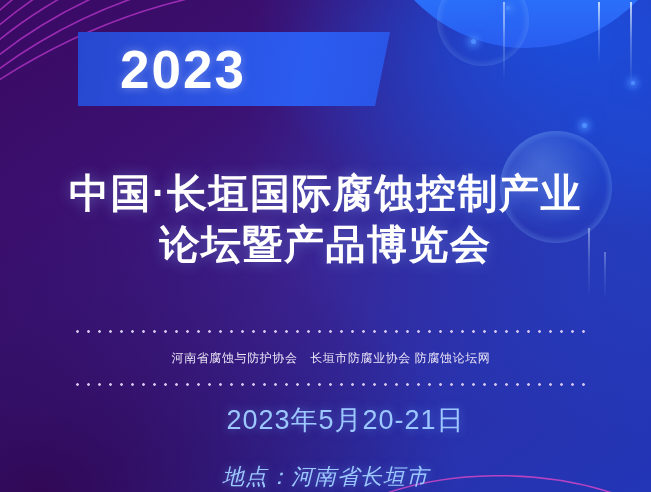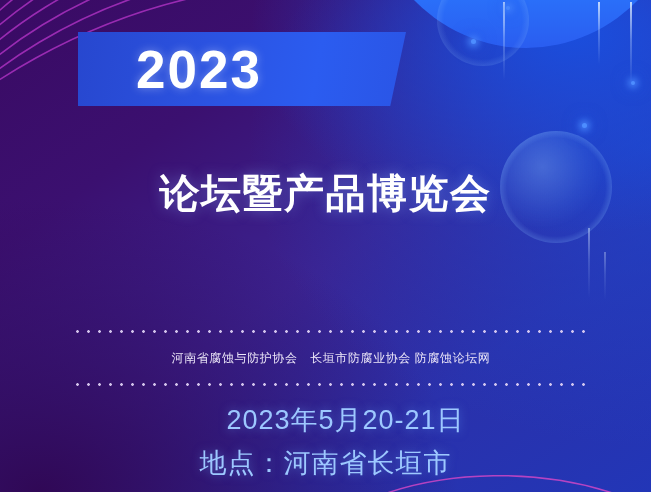--- a/index.html
+++ b/index.html
@@ -63,21 +63,20 @@
 
   
   #year-banner {
     position: absolute;
     left: 78px; top: 32px;
     width: 312px; height: 74px;
     background: linear-gradient(100deg,#2747cf 0%, #2b52e0 38%, #2b5cf0 72%, #2a55e6 100%);
     clip-path: polygon(0 0, 100% 0, 95.2% 100%, 0 100%);
     display: flex;
     align-items: center;
-    padding-left: 16px;
   }
   #year-text {
     margin-left: 42px;
     font-size: 53px;
     font-weight: bold;
     color: #ffffff;
     letter-spacing: 2px;
     line-height: 1;
     text-shadow: 0 0 10px rgba(255,255,255,.35);
   }
@@ -130,25 +129,26 @@
     color: #9dc8ff;
   }
   #date-text {
     font-size: 27px;
     letter-spacing: 1px;
     line-height: 1.15;
     text-shadow: 0 0 10px rgba(110,170,255,.5);
     padding-left: 40px;
   }
   #place-text {
-    font-size: 27px;
+    font-size: 22px;
     letter-spacing: 1px;
     line-height: 1.15;
-    margin-top: 12px;
+    margin-top: 28px;
     text-shadow: 0 0 10px rgba(110,170,255,.5);
+    font-style: italic;
   }
 </style>
 </head>
 <body>
 
 <div id="poster">
 
   <svg class="layer" id="arcs-tl" viewBox="0 0 330 300" fill="none" xmlns="http://www.w3.org/2000/svg">
     <g stroke="#b033c4" stroke-width="1.6" fill="none" opacity="0.95">
       <path d="M330 18 C 230 28, 110 92, 44 214"></path>
@@ -182,20 +182,21 @@
       <path d="M0 96 C 80 56, 200 50, 300 96" opacity="0.85"></path>
       <path d="M14 122 C 96 78, 212 72, 318 118" opacity="0.55"></path>
     </g>
   </svg>
 
   <div id="year-banner">
     <span id="year-text">2023</span>
   </div>
 
   <div id="title-block">
+    <div class="title-line">中国·长垣国际腐蚀控制产业</div>
     <div class="title-line">论坛暨产品博览会</div>
   </div>
 
   <div id="org-block">
     <div class="dotted-rule"></div>
     <div id="org-text">河南省腐蚀与防护协会　长垣市防腐业协会 防腐蚀论坛网</div>
     <div class="dotted-rule"></div>
   </div>
 
   <div id="meta-block">

